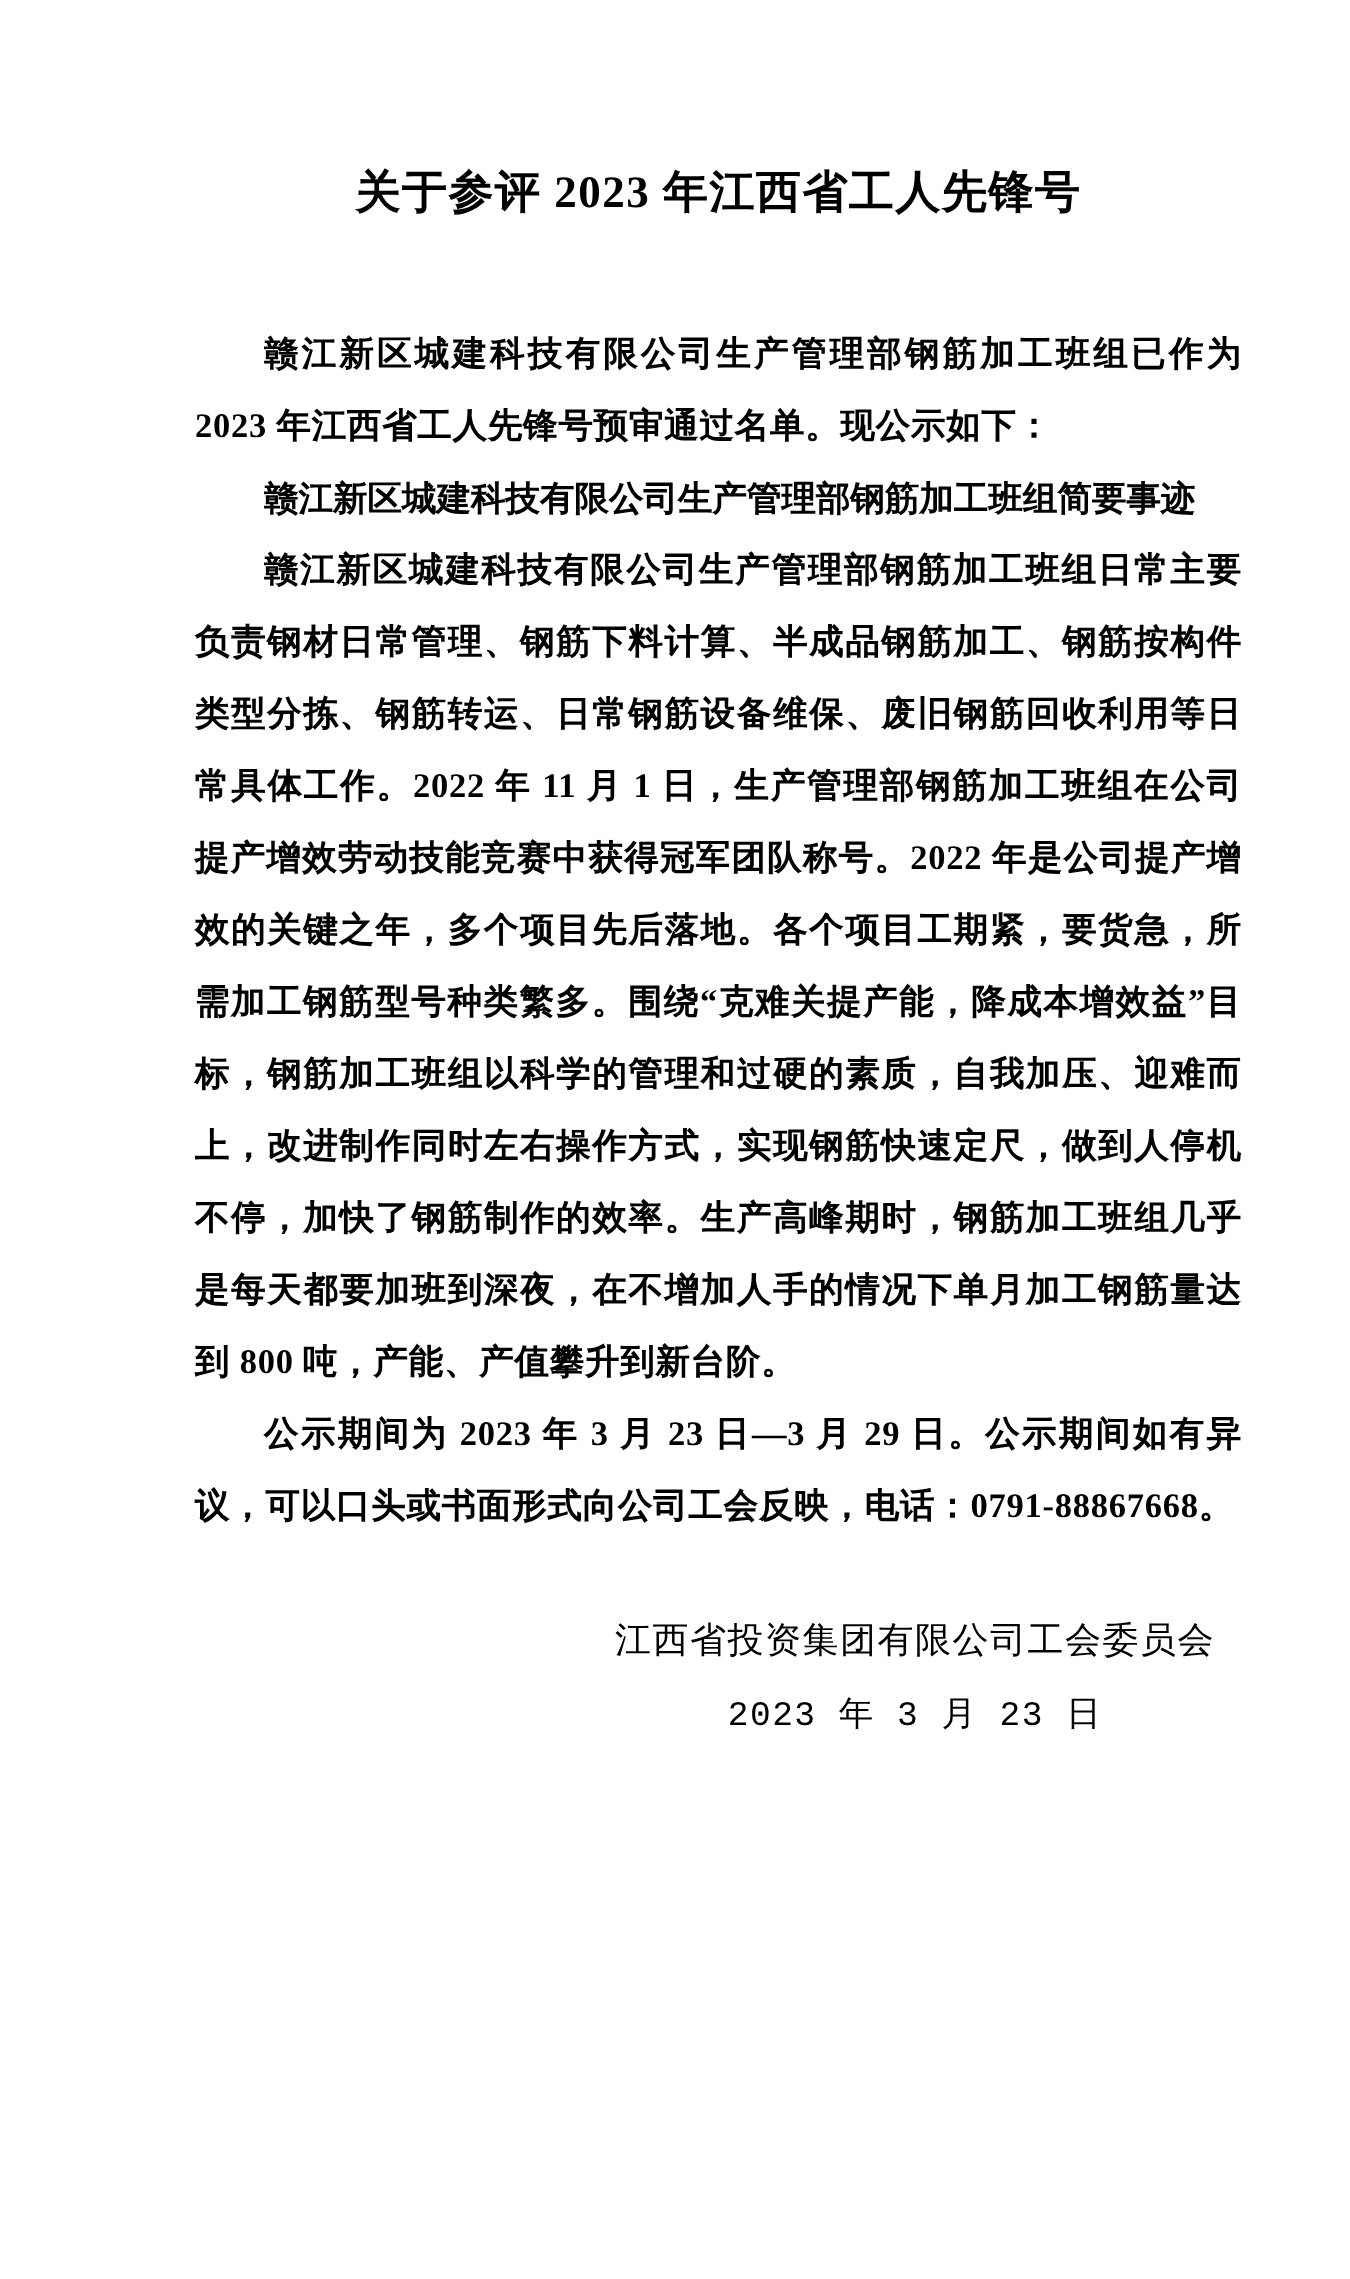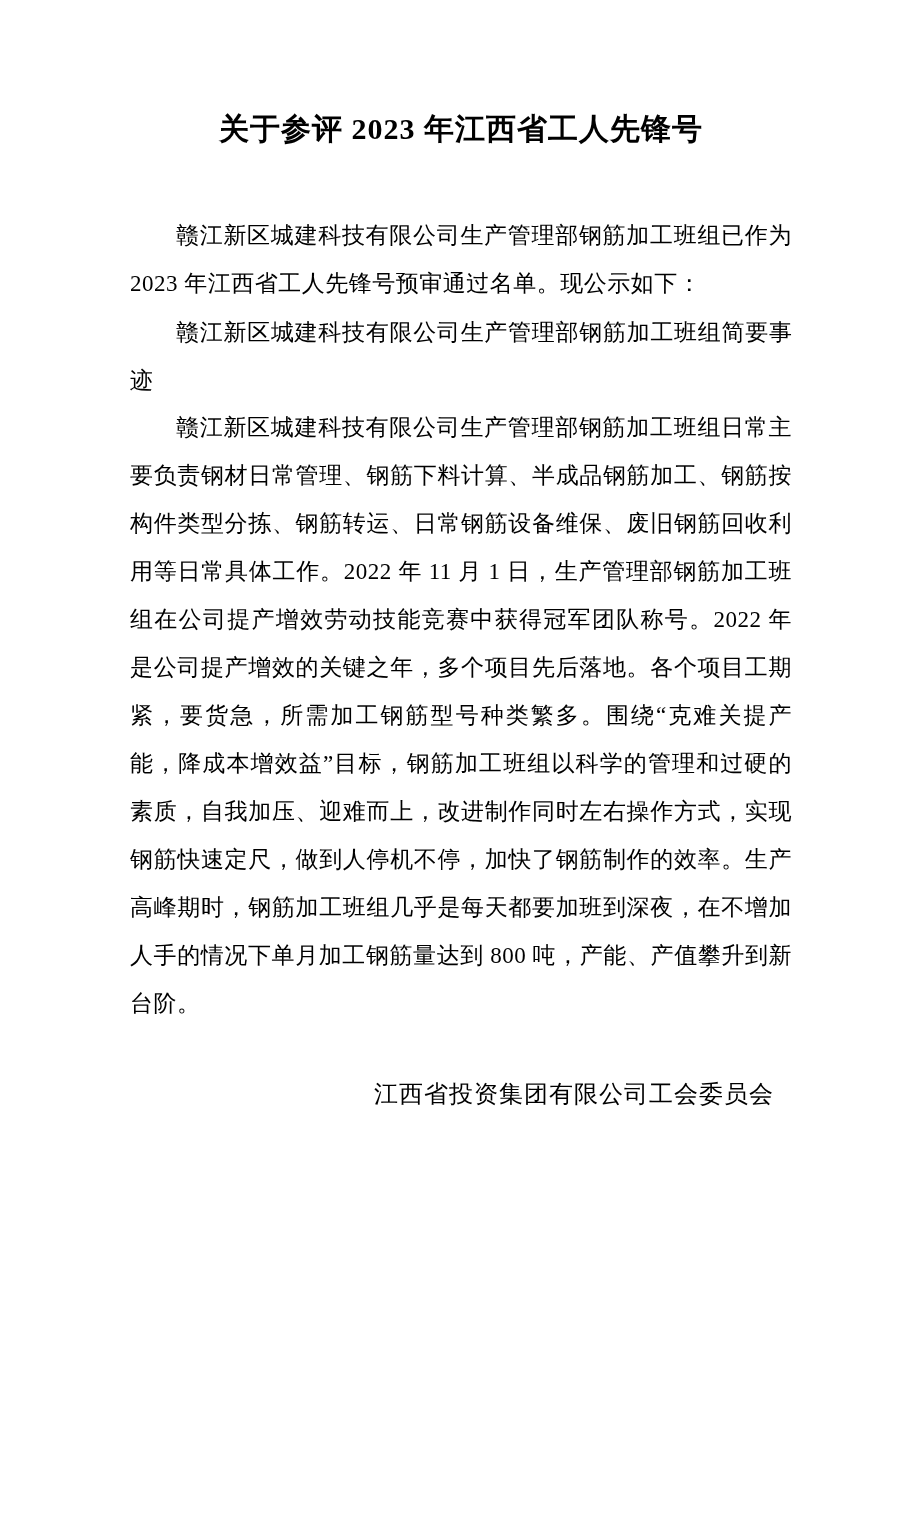--- a/index.html
+++ b/index.html
@@ -10,44 +10,45 @@
   body {
     width: 900px;
     min-height: 1519px;
   }
   .page {
     box-sizing: border-box;
     width: 900px;
     min-height: 1519px;
     background: #ffffff;
     color: #000000;
-    padding: 90px 108px 60px 130px;
+    padding: 90px 72px 60px 130px;
     font-family: "Liberation Serif", "DejaVu Serif", serif;
   }
   .doc-title {
     margin: 0;
     font-size: 30px;
     font-weight: bold;
     text-align: center;
     line-height: 78px;
     letter-spacing: 1px;
   }
   .title-line { display: block; }
   .body-para {
     margin: 0;
     font-size: 23px;
     line-height: 48px;
     text-align: justify;
     text-indent: 2em;
     letter-spacing: 0.5px;
+    font-weight: bold;
   }
   .body-para.first { margin-top: 44px; }
   .section-heading {
     font-family: "Liberation Sans", "DejaVu Sans", sans-serif;
-    font-weight: normal;
+    font-weight: bold;
     letter-spacing: 0;
   }
   .signature-block {
     margin: 44px 18px 0 auto;
     width: fit-content;
     text-align: center;
     line-height: 48px;
     font-family: Liberation Mono, monospace;
   }
   .signature-org {
@@ -67,18 +68,20 @@
   <h1 class="doc-title">
     <span class="title-line">关于参评 2023 年江西省工人先锋号</span>
   </h1>
 
   <p class="body-para first">赣江新区城建科技有限公司生产管理部钢筋加工班组已作为 2023 年江西省工人先锋号预审通过名单。现公示如下：</p>
 
   <p class="body-para section-heading">赣江新区城建科技有限公司生产管理部钢筋加工班组简要事迹</p>
 
   <p class="body-para">赣江新区城建科技有限公司生产管理部钢筋加工班组日常主要负责钢材日常管理、钢筋下料计算、半成品钢筋加工、钢筋按构件类型分拣、钢筋转运、日常钢筋设备维保、废旧钢筋回收利用等日常具体工作。2022 年 11 月 1 日，生产管理部钢筋加工班组在公司提产增效劳动技能竞赛中获得冠军团队称号。2022 年是公司提产增效的关键之年，多个项目先后落地。各个项目工期紧，要货急，所需加工钢筋型号种类繁多。围绕“克难关提产能，降成本增效益”目标，钢筋加工班组以科学的管理和过硬的素质，自我加压、迎难而上，改进制作同时左右操作方式，实现钢筋快速定尺，做到人停机不停，加快了钢筋制作的效率。生产高峰期时，钢筋加工班组几乎是每天都要加班到深夜，在不增加人手的情况下单月加工钢筋量达到 800 吨，产能、产值攀升到新台阶。</p>
 
+  <p class="body-para">公示期间为 2023 年 3 月 23 日—3 月 29 日。公示期间如有异议，可以口头或书面形式向公司工会反映，电话：0791-88867668。</p>
 
   <div class="signature-block">
     <div class="signature-org">江西省投资集团有限公司工会委员会</div>
+    <div class="signature-date">2023 年 3 月 23 日</div>
   </div>
 
 </div>
 
 </body></html>

